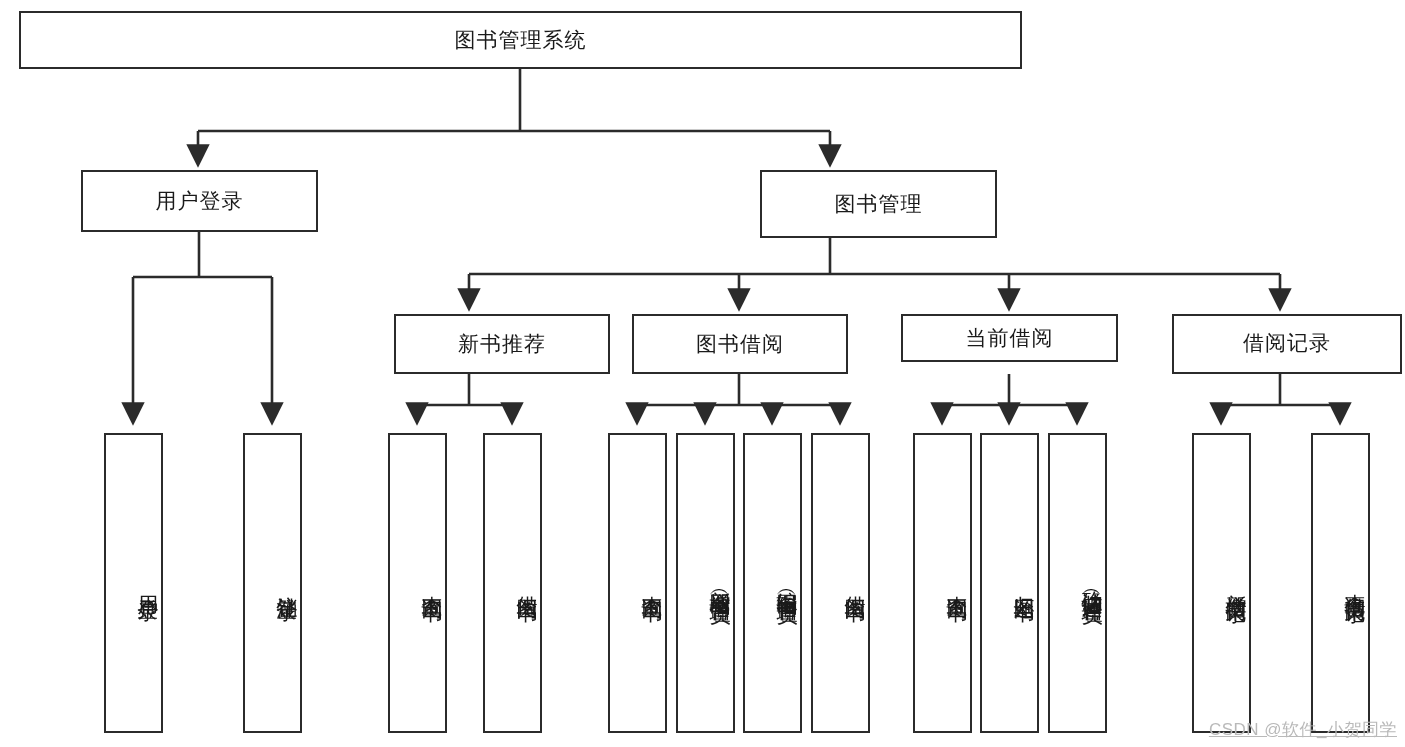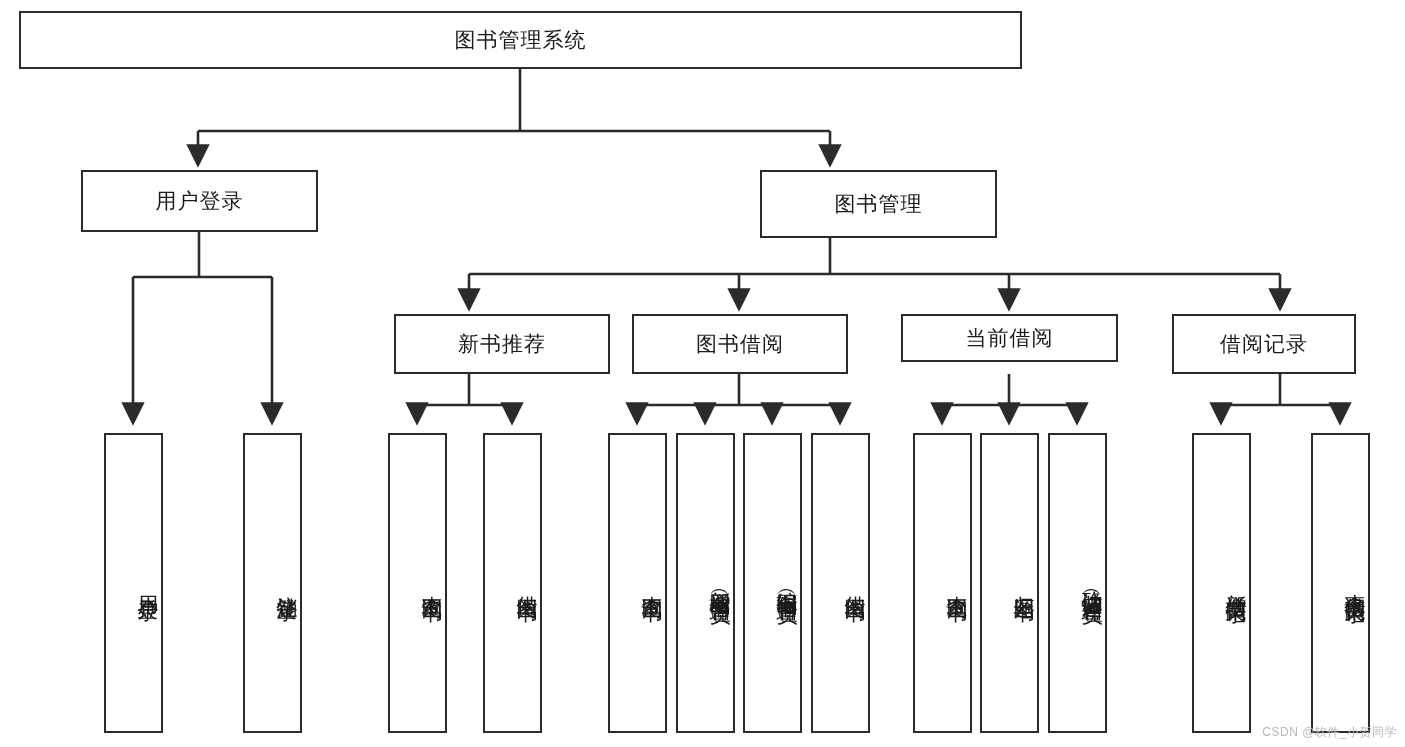--- a/index.html
+++ b/index.html
@@ -55,25 +55,26 @@
   .node.vert .label {
     writing-mode: vertical-rl;
     text-orientation: upright;
     display: block;
     text-align: center;
   }
   .watermark {
     position: absolute;
     right: 8px;
     bottom: 6px;
-    font-size: 12px;
+    font-size: 17px;
     color: #b9b9b9;
     letter-spacing: 0.5px;
     white-space: nowrap;
     pointer-events: none;
+    text-decoration: underline;
   }
 </style>
 </head>
 <body>
 
 <div id="diagram-root">
 
   <svg class="wires" viewBox="0 0 1405 747">
     <defs>
       <marker id="arrow" markerWidth="9" markerHeight="9" refX="4.5" refY="4.5" orient="auto">
@@ -137,21 +138,21 @@
 
   <div class="node horiz" style="left:362px; top:314px; width:216px; height:60px;margin-left:32px;">
     <span class="label">新书推荐</span>
   </div>
   <div class="node horiz" style="left:632px; top:314px; width:216px; height:60px;">
     <span class="label">图书借阅</span>
   </div>
   <div class="node horiz" style="left:901px; top:314px; width:217px; height:48px;">
     <span class="label">当前借阅</span>
   </div>
-  <div class="node horiz" style="left:1172px; top:314px; width:184px; height:60px;">
+  <div class="node horiz" style="left:1172px; top:314px; width:230px; height:60px;font-family:Liberation Serif, serif;">
     <span class="label">借阅记录</span>
   </div>
 
   <div class="node vert" style="left:104px; top:433px; width:59px; height:300px;">
     <span class="label">用户登录</span>
   </div>
   <div class="node vert" style="left:243px; top:433px; width:59px; height:300px;">
     <span class="label">注销登录</span>
   </div>
 

